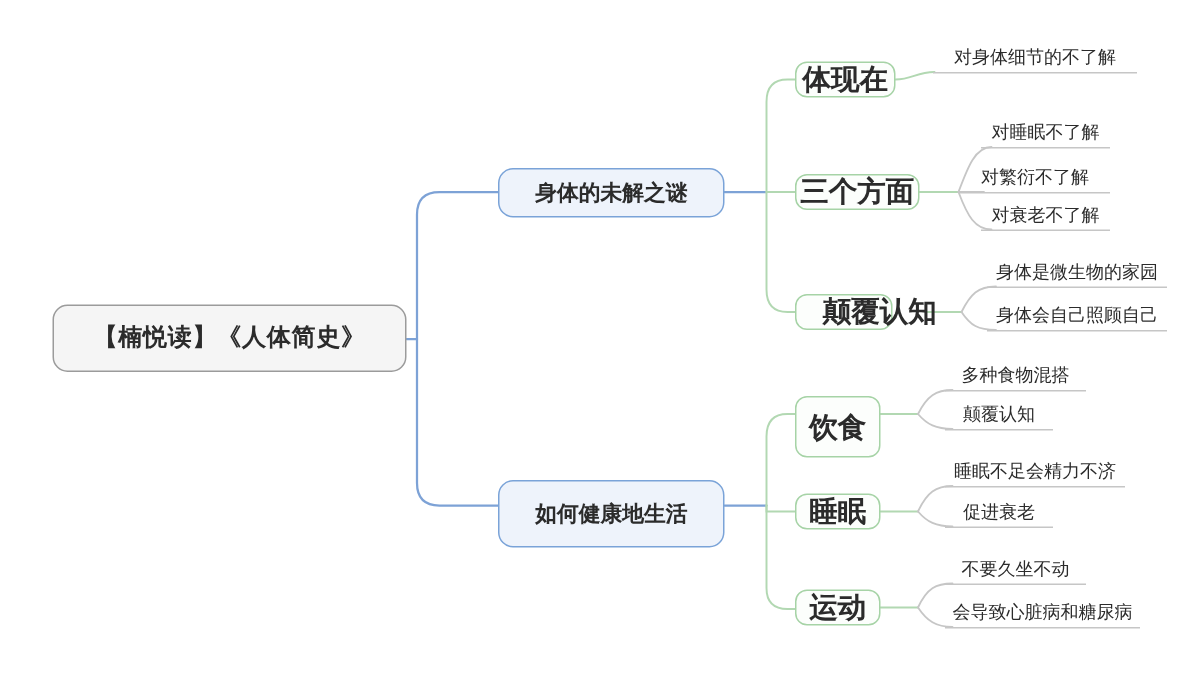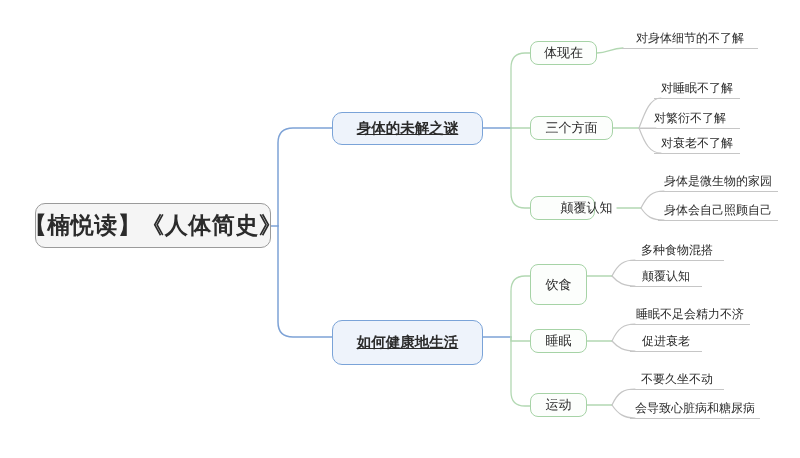--- a/index.html
+++ b/index.html
@@ -19,34 +19,34 @@
     display:flex;align-items:center;justify-content:center;
     box-sizing:border-box;
     color:var(--text);
     white-space:nowrap;
     cursor:default;
   }
   .root-node{
     border:1.4px solid var(--root-border);
     background:var(--root-fill);
     border-radius:10px;
-    font-size:23px;font-weight:600;
+    font-size:16px;font-weight:600;
     letter-spacing:.5px;
   }
   .branch-node{
     border:1.4px solid var(--branch-border);
     background:var(--branch-fill);
     border-radius:10px;
-    font-size:14.5px;font-weight:600;text-decoration:underline;
+    font-size:14.5px;font-weight:600;
   }
   .topic-node{
     border:1.3px solid var(--topic-border);
     background:var(--topic-fill);
     border-radius:8px;
-    font-size:13px;font-weight:400;
+    font-size:19px;font-weight:700;
   }
   .leaf{
     position:absolute;
     box-sizing:border-box;
     height:19px;line-height:16px;
     border-bottom:1.4px solid var(--leaf-line);
     text-align:center;
     font-size:12px;
     color:var(--text);
     white-space:nowrap;

